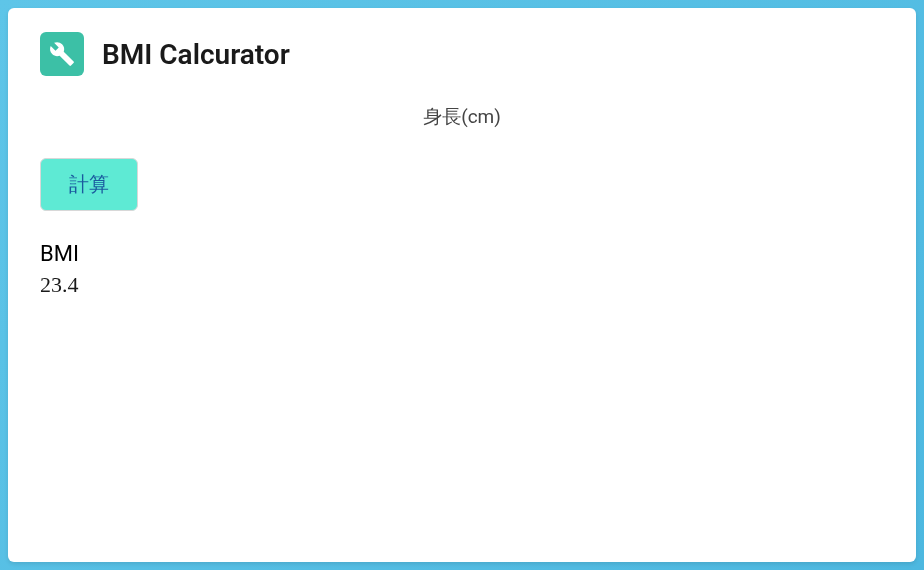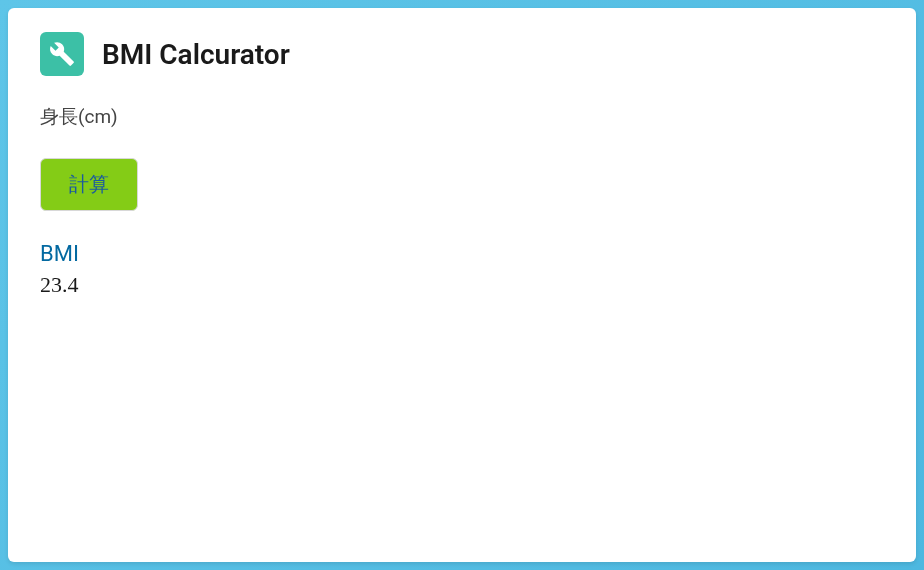--- a/index.html
+++ b/index.html
@@ -49,47 +49,48 @@
       color: #1a1a1a;
     }
     .field-group {
       margin-bottom: 18px;
     }
     .field-label {
       font-size: 19px;
       color: #444;
       margin-bottom: 8px;
       display: block;
+      text-align: center;
     }
     .field-input {
       width: 100%;
       padding: 14px 20px;
       font-size: 22px;
       color: #1a1a1a;
       border: 1px solid #d8d8d8;
       border-radius: 6px;
       background: #fff;
       outline: none;
     }
     .calc-button {
       margin-top: 10px;
       padding: 12px 28px;
       font-size: 20px;
       color: #1a5a9e;
-      background: #84cc16;
+      background: #5eead4;
       border: 1px solid #d8d8d8;
       border-radius: 6px;
       cursor: pointer;
     }
     .result {
       margin-top: 28px;
     }
     .result-label {
       font-size: 22px;
-      color: #0369a1;
+      color: #000000;
       line-height: 1.4;
     }
     .result-value {
       font-size: 22px;
       color: #1a1a1a;
       line-height: 1.4;
       font-family: Liberation Serif, serif;
     }
   </style>
 </head>

